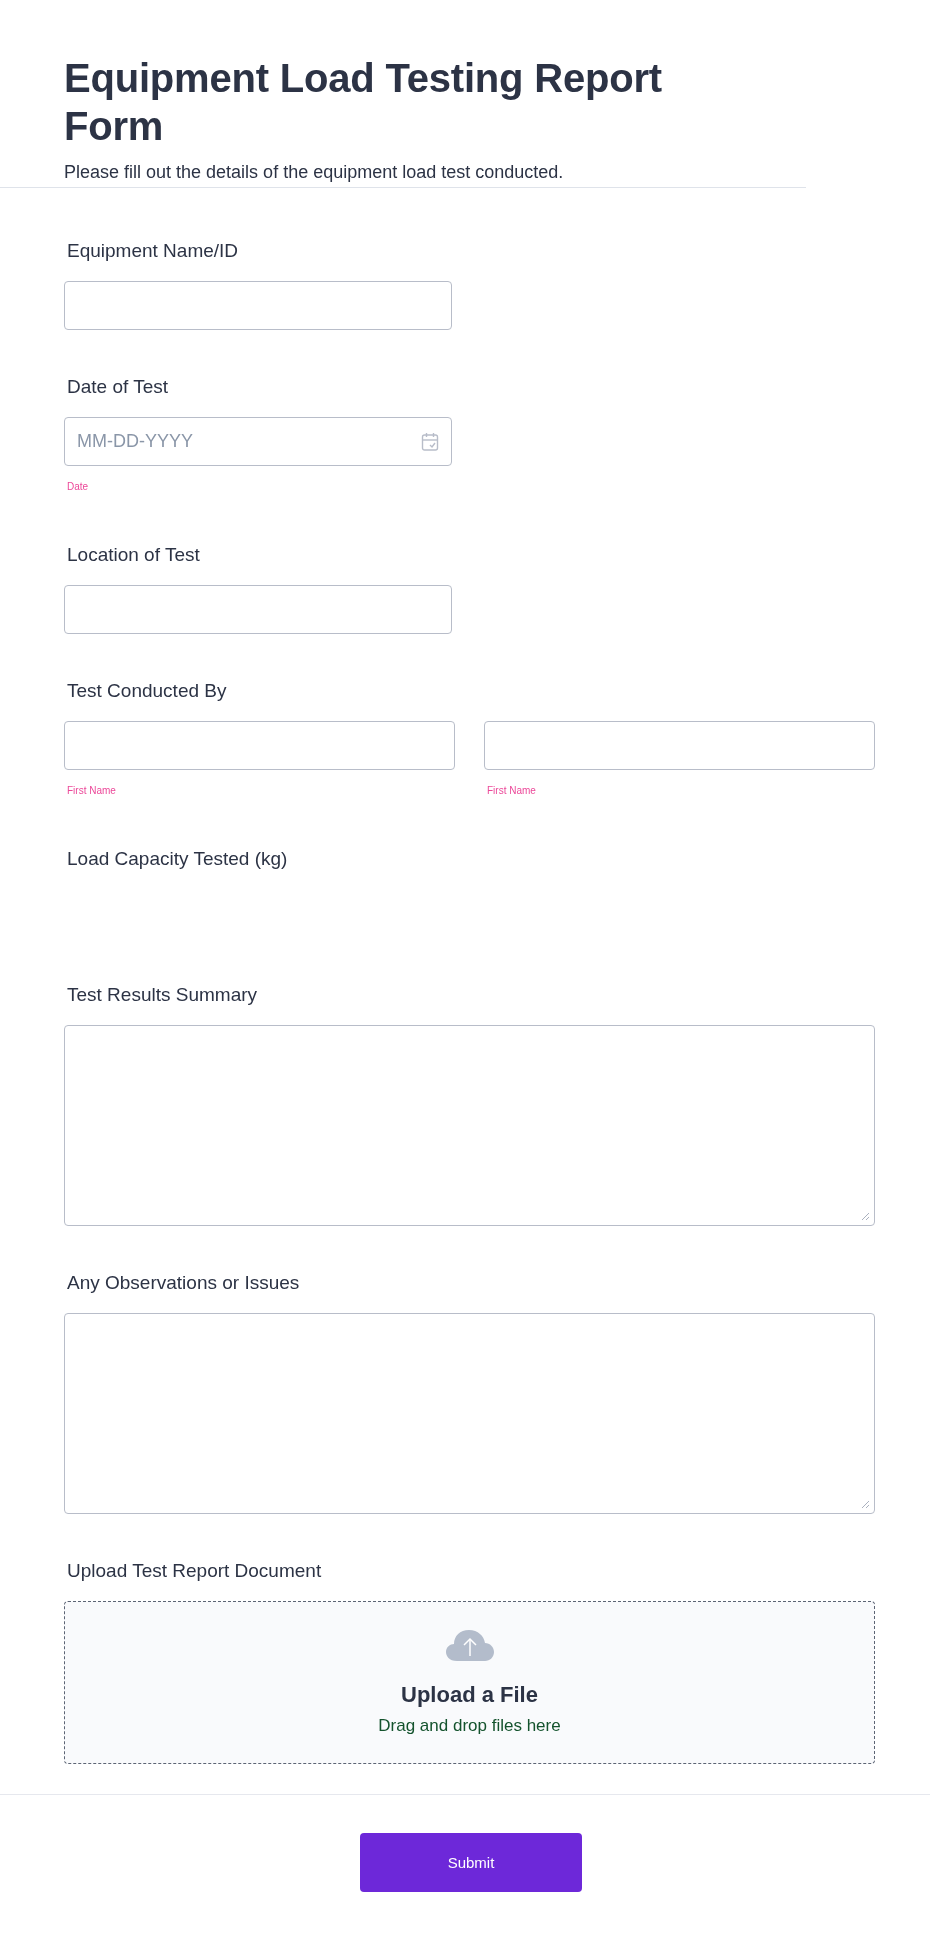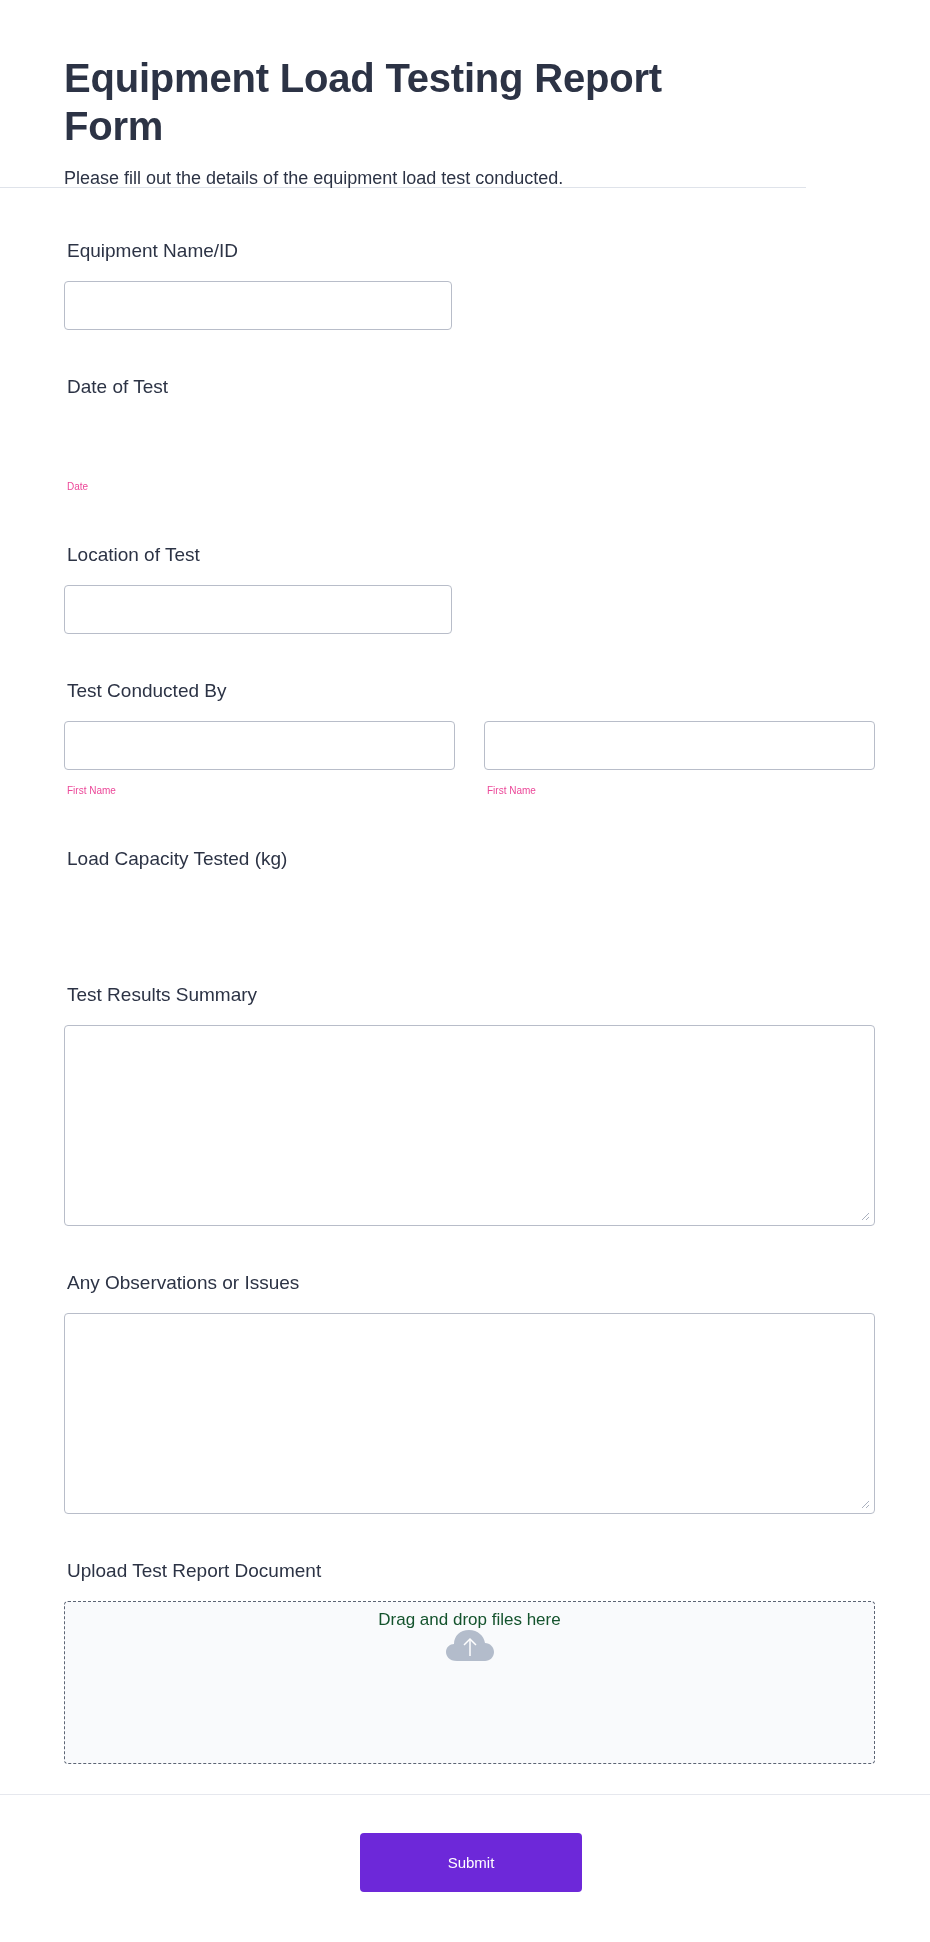--- a/index.html
+++ b/index.html
@@ -1,20 +1,20 @@
 <!DOCTYPE html>
 <html><head>
 <meta charset="utf-8">
 <style>
   * { box-sizing: border-box; margin: 0; padding: 0; }
   html, body { width: 930px; background: #ffffff; }
   body { font-family: "Liberation Sans", "DejaVu Sans", sans-serif; color: #2c3345; }
   .header { height: 188px; border-bottom: 1px solid #dfe3ea; padding: 54px 64px 0 64px; }
   .title { font-size: 40px; font-weight: 700; color: #2c3345; letter-spacing: -0.2px; line-height: 48px; }
-  .subtitle { font-size: 18px; color: #2c3345; margin-top: 16px; line-height: 24px; }
+  .subtitle { font-size: 18px; color: #2c3345; margin-top: 10px; line-height: 24px; }
   .label { font-size: 19px; color: #2c3345; position: absolute; left: 67px; line-height: 24px; }
   .input { position: absolute; border: 1px solid #b8bdc9; border-radius: 4px; background: #fff; height: 49px; font-size: 18px; color: #8a96a8; padding-left: 12px; line-height: 47px; }
   .sublabel { position: absolute; font-size: 10px; color: #ec4899; }
   .textarea { position: absolute; left: 64px; width: 811px; height: 201px; border: 1px solid #b8bdc9; border-radius: 4px; background: #fff; }
   .resize { position: absolute; right: 4px; bottom: 4px; width: 10px; height: 10px; }
   .upload { position: absolute; left: 64px; top: 1601px; width: 811px; height: 163px; border: 1.5px dashed #5c6474; border-radius: 4px; background: #f9fafc; text-align: center; }
   .upload-title { font-size: 22px; font-weight: 700; color: #2c3345; margin-top: 80px; }
   .upload-sub { font-size: 17px; color: #14532d; margin-top: 8px; }
   .cloud { position: absolute; left: 380px; top: 26px; width: 50px; height: 34px; }
   .footer-line { position: absolute; top: 1794px; left: 0; width: 930px; border-top: 1px solid #e6e8ee; }
@@ -28,20 +28,30 @@
 
   <div class="header">
     <h1 class="title">Equipment Load Testing Report Form</h1>
     <div class="subtitle">Please fill out the details of the equipment load test conducted.</div>
   </div>
 
   <div class="label" style="top:239px;">Equipment Name/ID</div>
   <input class="input" style="left: 64px; top: 281px; width: 388px;">
 
   <div class="label" style="top:375px;">Date of Test</div>
+  <div class="input" style="left:64px; top:417px; width:388px;">
+    <span>MM-DD-YYYY</span>
+    <svg class="cal" viewBox="0 0 18 20" fill="none" stroke="#b8bdc9" stroke-width="1.4">
+      <rect x="1.5" y="3" width="15" height="15" rx="2"></rect>
+      <line x1="1.5" y1="8" x2="16.5" y2="8"></line>
+      <line x1="5.5" y1="1" x2="5.5" y2="5"></line>
+      <line x1="12.5" y1="1" x2="12.5" y2="5"></line>
+      <polyline points="9,13 11,15 14,11"></polyline>
+    </svg>
+  </div>
   <div class="sublabel" style="left:67px; top:481px;">Date</div>
 
   <div class="label" style="top:543px;">Location of Test</div>
   <input class="input" style="left: 64px; top: 585px; width: 388px;">
 
   <div class="label" style="top:679px;">Test Conducted By</div>
   <input class="input" style="left: 64px; top: 721px; width: 391px;">
   <input class="input" style="left: 484px; top: 721px; width: 391px;">
   <div class="sublabel" style="left:67px; top:785px;">First Name</div>
   <div class="sublabel" style="left:487px; top:785px;">First Name</div>
@@ -64,18 +74,19 @@
       </svg>
   </div>
 
   <div class="label" style="top:1559px;">Upload Test Report Document</div>
   <div class="upload">
     <svg class="cloud" viewBox="0 0 50 34">
       <path d="M12 33 C4 33 1 28 1 24 C1 19 5 16 9 16 C9 8 15 2 24 2 C33 2 39 8 40 15 C45 15 49 19 49 24 C49 29 45 33 40 33 Z" fill="#b3bccb"></path>
       <line x1="25" y1="28" x2="25" y2="11" stroke="#fff" stroke-width="1.5"></line>
       <polyline points="19,17 25,11 31,17" fill="none" stroke="#fff" stroke-width="1.5"></polyline>
     </svg>
+    <div class="upload-title">Upload a File</div>
     <div class="upload-sub">Drag and drop files here</div>
   </div>
 
   <div class="footer-line"></div>
   <button class="submit">Submit</button>
 </div>
 
 </body></html>

